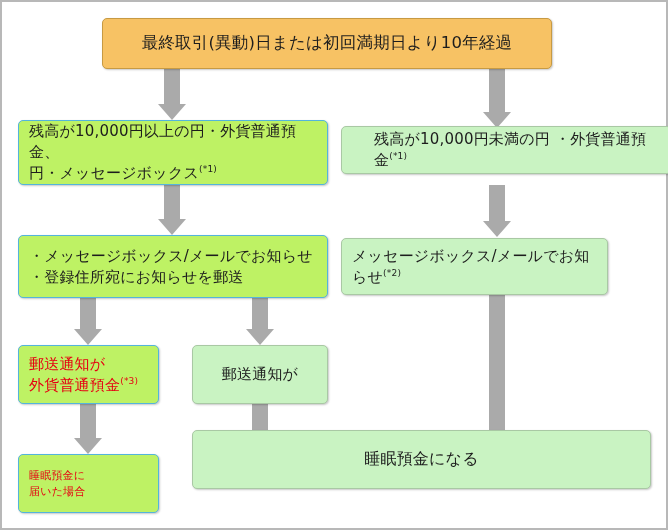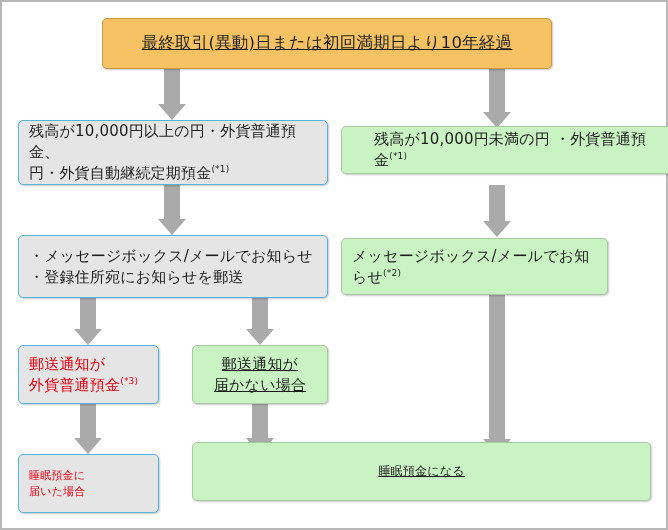--- a/index.html
+++ b/index.html
@@ -23,29 +23,29 @@
     border-radius:5px;
     display:flex;
     align-items:center;
     box-shadow:1px 1px 2px rgba(0,0,0,0.22);
     line-height:1.38;
     letter-spacing:0.2px;
   }
   .node .txt{display:block;width:100%;}
 
   .n-orange{background:#f7c264;border:1px solid #c79a43;color:#1d1d1d;}
-  .n-blue  {background:#e5e5e5;border:1px solid #54b4dc;color:#1d1d1d;}
+  .n-blue  {background:#bef264;border:1px solid #54b4dc;color:#1d1d1d;}
   .n-green {background:#c9f3c2;border:1px solid #a9c8a4;color:#1d1d1d;}
 
   .center{justify-content:center;text-align:center;}
   .left{justify-content:flex-start;text-align:left;}
   .red{color:#e60012;}
 
   .pad-l{padding:0 10px;}
-  .pad-c{padding:0 8px;text-decoration:underline;}
+  .pad-c{padding:0 8px;}
 
   .sup{font-size:9px;vertical-align:super;line-height:0;}
 
   
   .arrow{position:absolute;}
   .arrow .shaft{
     position:absolute;left:50%;top:0;transform:translateX(-50%);
     background:#aaaaaa;
   }
   .arrow .head{
@@ -107,21 +107,21 @@
       <div class="head"></div>
     </div>
 
     <div class="node n-orange center pad-c" style="left:100px;top:16px;width:450px;height:51px;font-size:16.5px;">
       <span class="txt">最終取引(異動)日または初回満期日より10年経過</span>
     </div>
 
     <div class="node n-blue left pad-l" style="left:16px;top:118px;width:310px;height:65px;font-size:15px;">
       <span class="txt">
         <span>残高が10,000円以上の円・外貨普通預金、</span><br>
-        <span>円・外貨自動継続定期預金</span><span class="sup">(*1)</span>
+        <span>円・メッセージボックス</span><span class="sup">(*1)</span>
       </span>
     </div>
 
     <div class="node n-green left pad-l" style="left:339px;top:124px;width:331px;height:48px;font-size:15px;padding-left:32px;">
       <span class="txt">
         <span>残高が10,000円未満の円 ・外貨普通預金</span><span class="sup">(*1)</span>
       </span>
     </div>
 
     <div class="node n-blue left pad-l" style="left:16px;top:233px;width:310px;height:63px;font-size:15px;justify-content:center;">
@@ -140,29 +140,28 @@
     <div class="node n-blue left pad-l red" style="left:16px;top:343px;width:141px;height:59px;font-size:15px;">
       <span class="txt">
         <span>郵送通知が</span><br>
         <span>外貨普通預金</span><span class="sup">(*3)</span>
       </span>
     </div>
 
     <div class="node n-green center pad-c" style="left:190px;top:343px;width:136px;height:59px;font-size:15px;">
       <span class="txt">
         <span>郵送通知が</span><br>
-        <span>届かない場合</span>
       </span>
     </div>
 
     <div class="node n-blue left pad-l red" style="left:16px;top:452px;width:141px;height:59px;font-size:11px;">
       <span class="txt">
         <span>睡眠預金に</span><br>
         <span>届いた場合</span>
       </span>
     </div>
 
-    <div class="node n-green center pad-c" style="left:190px;top:440px;width:459px;height:59px;font-size:12px;">
+    <div class="node n-green center pad-c" style="left:190px;top:428px;width:459px;height:59px;font-size:16px;">
       <span class="txt">睡眠預金になる</span>
     </div>
 
   </div>
 </div>
 
 </body></html>

